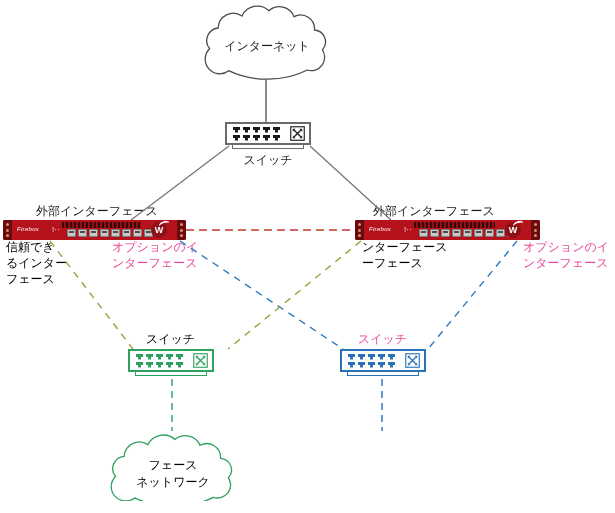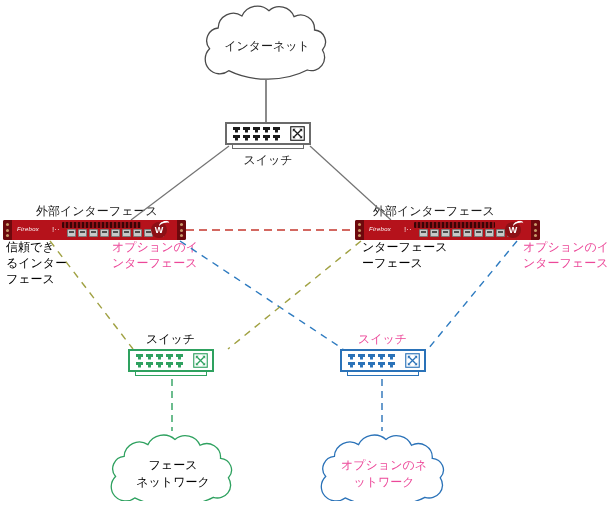--- a/index.html
+++ b/index.html
@@ -246,23 +246,14 @@
   <div class="cloud-wrap" style="left:107px;top:431px;width:132px;height:78px;">
     <svg viewBox="0 0 200 120" preserveAspectRatio="none">
       <path d="M 42 103 A 22 22 0 0 1 13 70 A 19 19 0 0 1 26 39 A 23 23 0 0 1 62 21
                A 26 26 0 0 1 103 13 A 24 24 0 0 1 141 22 A 21 21 0 0 1 172 42
                A 18 18 0 0 1 184 72 A 20 20 0 0 1 161 102 A 95 60 0 0 1 42 103 Z" fill="#ffffff" stroke="#2ea15f" stroke-width="1.3" vector-effect="non-scaling-stroke"></path>
     </svg>
     <div class="cloud-label ml green" style="top:26px;">フェース
 ネットワーク</div>
   </div>
 
-  <div class="cloud-wrap" style="left:317px;top:431px;width:134px;height:78px;">
-    <svg viewBox="0 0 200 120" preserveAspectRatio="none">
-      <path d="M 42 103 A 22 22 0 0 1 13 70 A 19 19 0 0 1 26 39 A 23 23 0 0 1 62 21
-               A 26 26 0 0 1 103 13 A 24 24 0 0 1 141 22 A 21 21 0 0 1 172 42
-               A 18 18 0 0 1 184 72 A 20 20 0 0 1 161 102 A 95 60 0 0 1 42 103 Z" fill="#ffffff" stroke="#2a72b8" stroke-width="1.3" vector-effect="non-scaling-stroke"></path>
-    </svg>
-    <div class="cloud-label ml blue" style="top:26px;">オプションのネ
-ットワーク</div>
-  </div>
 
 </div>
 
 </body></html>

